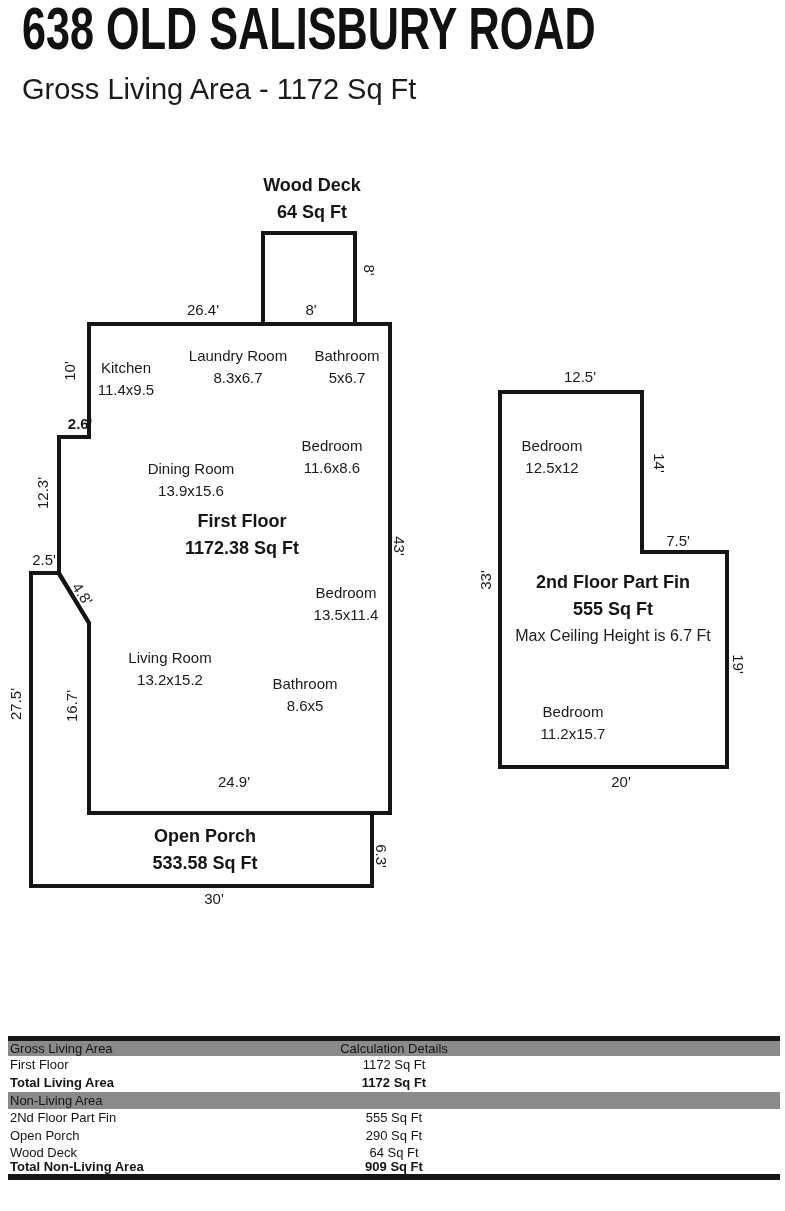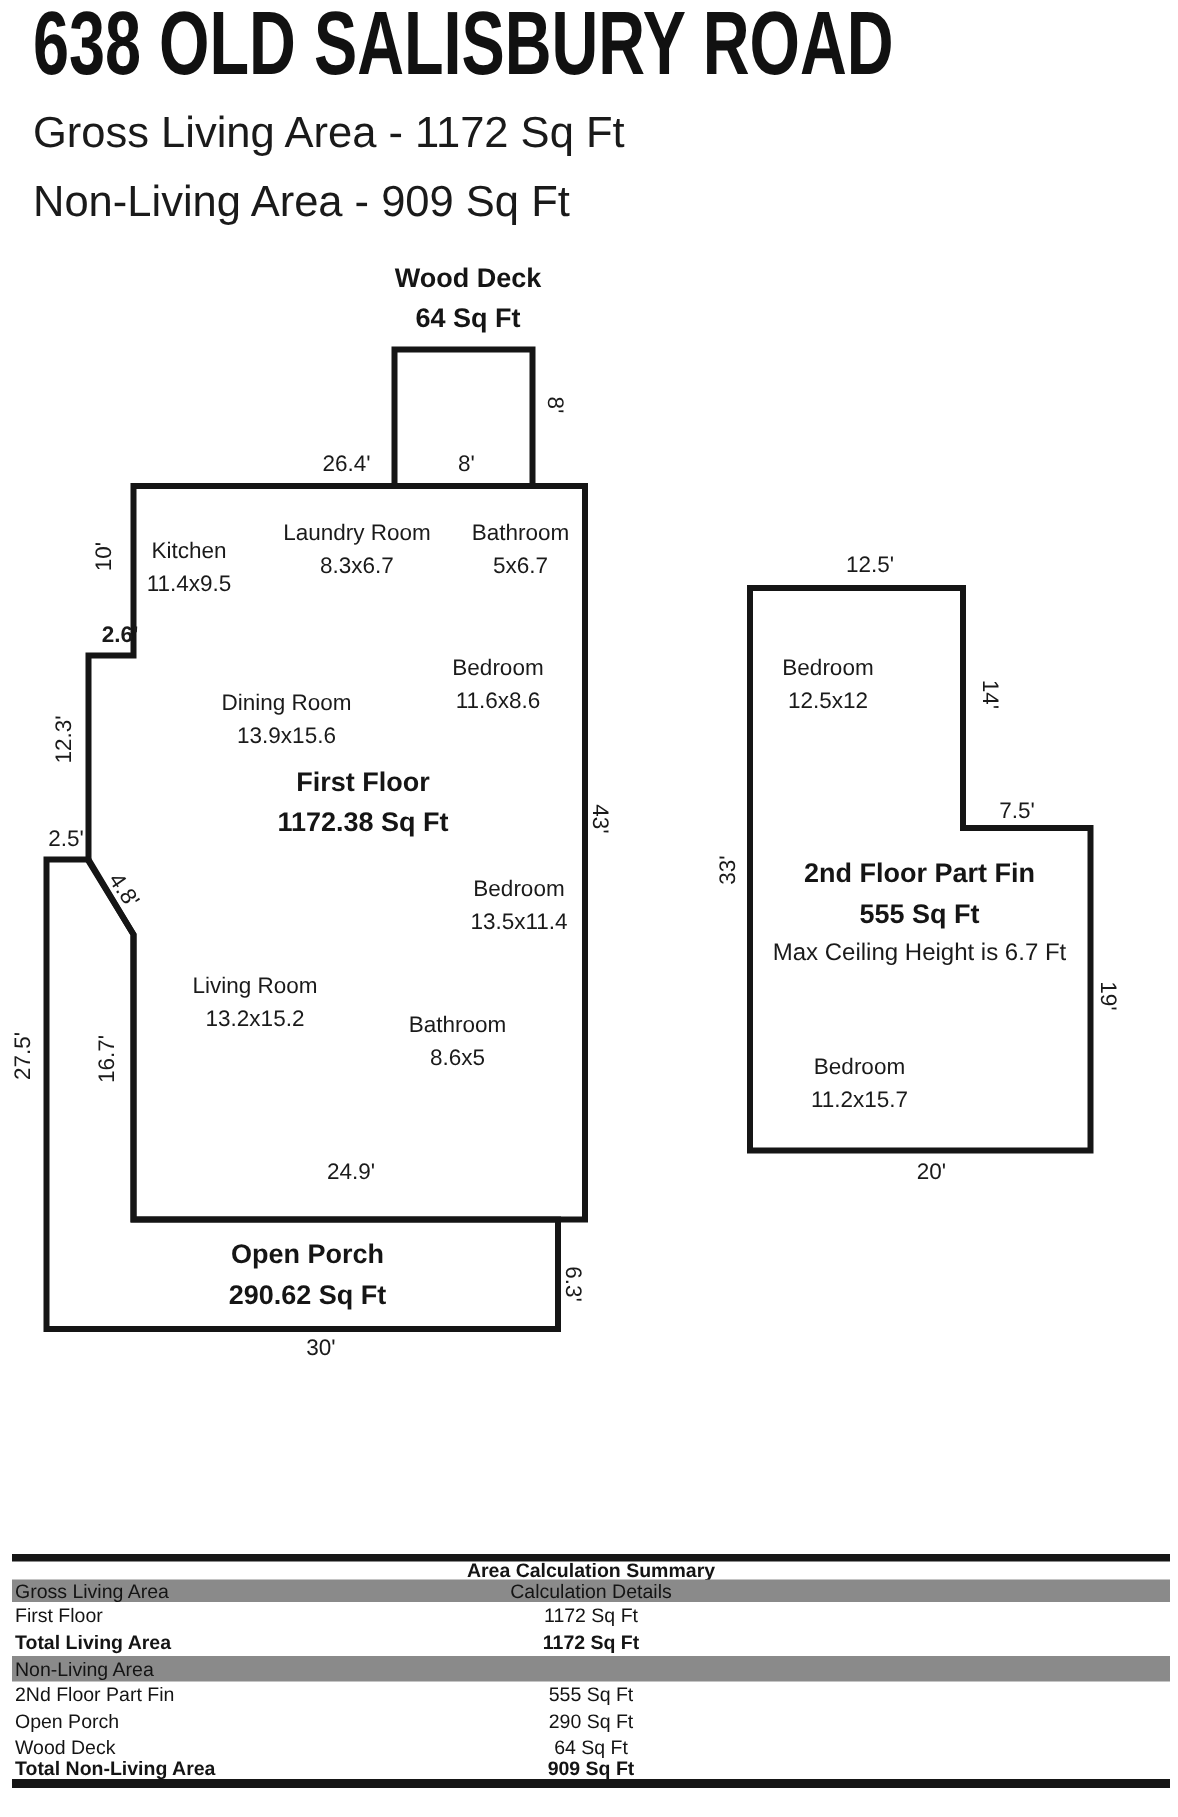--- a/index.html
+++ b/index.html
@@ -39,21 +39,20 @@
   .rh13{height:13px;line-height:12px;}
   .tb{font-weight:bold;}
 </style>
 </head>
 <body>
 
 <div class="page">
 
   <div class="title">638 OLD SALISBURY ROAD</div>
   <div class="sub sub1">Gross Living Area - 1172 Sq Ft</div>
-  <div class="sub sub2">Non-Living Area - 909 Sq Ft</div>
 
   <svg class="plan" width="785" height="1211" viewBox="0 0 785 1211">
 
     <polyline points="263,324 263,233 355,233 355,324" fill="none" stroke="#151515" stroke-width="4"></polyline>
 
     <polygon points="89,324 390,324 390,813 89,813 89,623 59,574 59,437 89,437" fill="none" stroke="#151515" stroke-width="4" stroke-linejoin="miter"></polygon>
 
     <polygon points="31,573 59,573 89,623 89,813 372,813 372,886 31,886" fill="none" stroke="#151515" stroke-width="4" stroke-linejoin="miter"></polygon>
 
     <polygon points="500,392 642,392 642,552 727,552 727,767 500,767" fill="none" stroke="#151515" stroke-width="4" stroke-linejoin="miter"></polygon>
@@ -97,24 +96,24 @@
     <span>8.6x5</span>
   </div>
 
   <div class="blk bold" style="left:242px;top:535px;">
     <span>First Floor</span>
     <span>1172.38 Sq Ft</span>
   </div>
 
   <div class="blk bold" style="left:205px;top:850px;">
     <span>Open Porch</span>
-    <span>290.62 Sq Ft</span>
+    <span>533.58 Sq Ft</span>
   </div>
 
-  <div class="lbl" style="left:203px;top:310px;margin-left:28px;">26.4'</div>
+  <div class="lbl" style="left:203px;top:310px;">26.4'</div>
   <div class="lbl" style="left:311px;top:310px;">8'</div>
   <div class="lbl r90" style="left:369px;top:270px;">8'</div>
   <div class="lbl rm90" style="left:70px;top:371px;">10'</div>
   <div class="lbl" style="left:80px;top:424px;font-weight:bold;">2.6'</div>
   <div class="lbl rm90" style="left:43px;top:493px;">12.3'</div>
   <div class="lbl" style="left:44px;top:560px;">2.5'</div>
   <div class="lbl r55" style="left:82px;top:594px;">4.8'</div>
   <div class="lbl rm90" style="left:16px;top:704px;">27.5'</div>
   <div class="lbl rm90" style="left:72px;top:706px;">16.7'</div>
   <div class="lbl r90" style="left:399px;top:546px;">43'</div>
@@ -138,21 +137,20 @@
 
   <div class="lbl" style="left:580px;top:377px;">12.5'</div>
   <div class="lbl r90" style="left:659px;top:463px;">14'</div>
   <div class="lbl" style="left:678px;top:541px;">7.5'</div>
   <div class="lbl rm90" style="left:486px;top:580px;">33'</div>
   <div class="lbl r90" style="left:738px;top:664px;">19'</div>
   <div class="lbl" style="left:621px;top:782px;">20'</div>
 
   <div class="table">
     <div class="tbar top"></div>
-    <div class="ttitle">Area Calculation Summary</div>
     <div class="tgray tg1">
       <span class="l">Gross Living Area</span>
       <span class="c">Calculation Details</span>
     </div>
     <div class="trow rh18">
       <span class="l">First Floor</span>
       <span class="v">1172 Sq Ft</span>
     </div>
     <div class="trow rh18 tb">
       <span class="l">Total Living Area</span>

